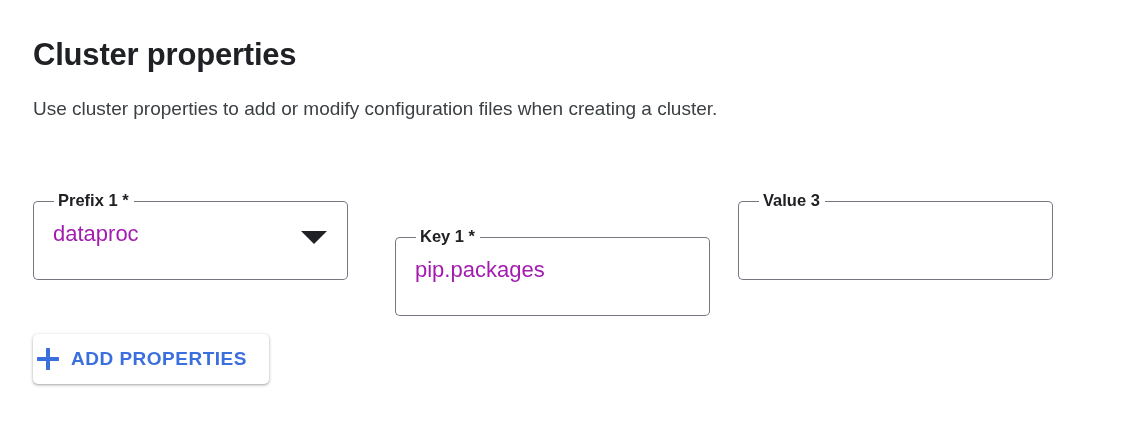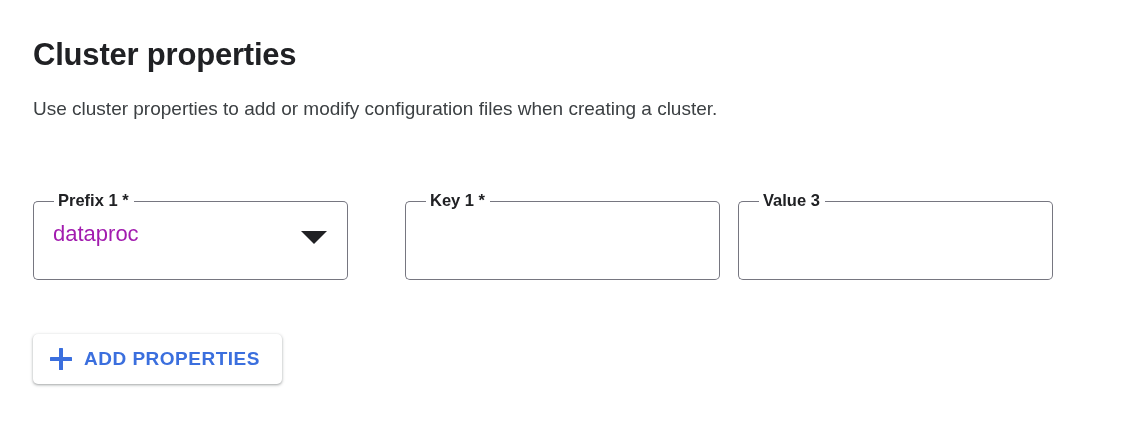--- a/index.html
+++ b/index.html
@@ -53,21 +53,21 @@
     pointer-events: none;
   }
 
   .field {
     position: absolute;
     top: 201px;
     height: 79px;
     pointer-events: auto;
   }
   .field.prefix { left: 33px;  width: 315px; }
-  .field.key    { left: 405px; width: 315px; }
+  .field.key    { left: 395px; width: 315px; margin-top: 36px; }
   .field.value  { left: 738px; width: 315px; }
 
   
   .outline {
     position: absolute;
     inset: 0;
     pointer-events: none;
   }
   .outline .ol-left {
     position: absolute;
@@ -142,21 +142,21 @@
     border-top: 13px solid #202124;
     cursor: pointer;
   }
 
   
   .add-button {
     position: absolute;
     left: 33px;
     top: 334px;
     height: 50px;
-    padding: 0 22px 0 17px;
+    padding: 0 22px 0 4px;
     display: flex;
     align-items: center;
     gap: 12px;
     background: #ffffff;
     border: none;
     border-radius: 5px;
     box-shadow: 0 1px 2px 0 rgba(60,64,67,0.30),
                 0 1px 3px 1px rgba(60,64,67,0.15);
     cursor: pointer;
     font-family: "Liberation Sans", sans-serif;
@@ -221,20 +221,21 @@
   </div>
 
   <div class="field key">
     <div class="outline">
       <span class="ol-left"></span>
       <span class="ol-gap" style="left: 81.0469px; right: 21px;"></span>
       <span class="ol-right"></span>
       <span class="ol-bottom"></span>
     </div>
     <label class="field-label">Key 1 *</label>
+    <input class="field-value" value="pip.packages" style="">
   </div>
 
   <div class="field value">
     <div class="outline">
       <span class="ol-left"></span>
       <span class="ol-gap" style="left: 82.875px; right: 21px;"></span>
       <span class="ol-right"></span>
       <span class="ol-bottom"></span>
     </div>
     <label class="field-label">Value 3</label>

